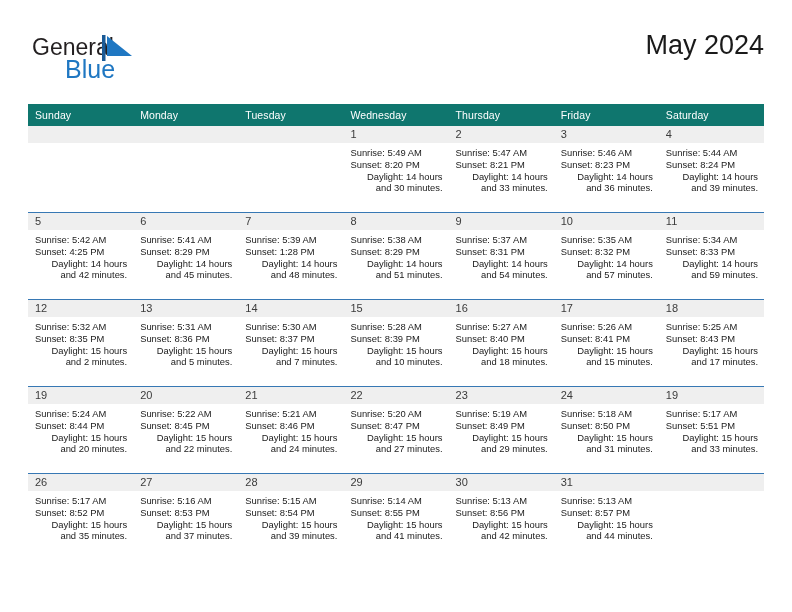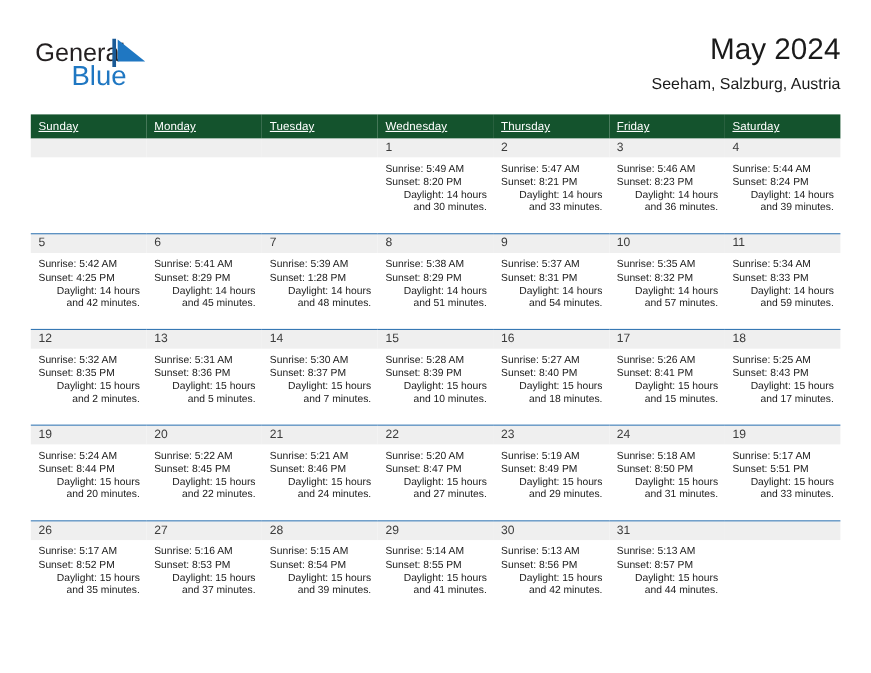--- a/index.html
+++ b/index.html
@@ -61,21 +61,20 @@
     top: 1px;
     width: 34px;
     height: 26px;
   }
   .brand-mark svg { display: block; }
 
   .title-block {
     position: absolute;
     right: 0px;
     top: 0px;
-    text-align: right;
   }
   .cal-title {
     font-size: 27px;
     color: #1a1a1a;
     line-height: 34px;
     white-space: nowrap;
     font-weight: normal;
     margin: 0;
   }
   .cal-sub {
@@ -89,29 +88,28 @@
   
   .calendar {
     position: absolute;
     left: 28px;
     top: 104px;
     width: 736px;
     border-collapse: collapse;
     table-layout: fixed;
   }
   .calendar th {
-    background: #14532d;
+    background: #0f766e;
     color: #ffffff;
     font-size: 10.5px;
     font-weight: normal;
     text-align: left;
     padding: 5px 0 5px 7px;
     height: 9px;
     letter-spacing: 0.1px;
-    text-decoration: underline;
   }
   .calendar td {
     width: 105.14px;
     vertical-align: top;
     padding: 0;
     border: 0;
   }
   .week-row > td {
     border-top: 1.6px solid #3778b4;
   }
@@ -156,21 +154,20 @@
         <svg width="34" height="26" viewBox="0 0 34 26" xmlns="http://www.w3.org/2000/svg">
           <rect x="0" y="0" width="3.5" height="26" fill="#1a5a96"></rect>
           <polygon points="5,1 30,21 5,21" fill="#1f77c2"></polygon>
         </svg>
       </span>
       <span class="brand-blue">Blue</span>
     </div>
 
     <div class="title-block">
       <div class="cal-title">May 2024</div>
-      <div class="cal-sub">Seeham, Salzburg, Austria</div>
     </div>
 
   </div>
 
   <table class="calendar">
     <thead>
       <tr>
         <th>Sunday</th>
         <th>Monday</th>
         <th>Tuesday</th>

